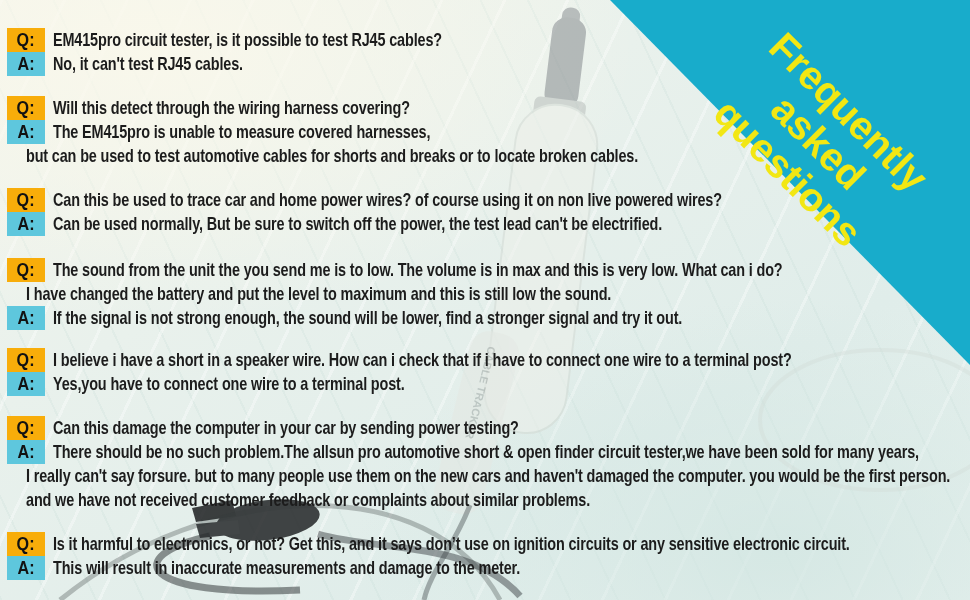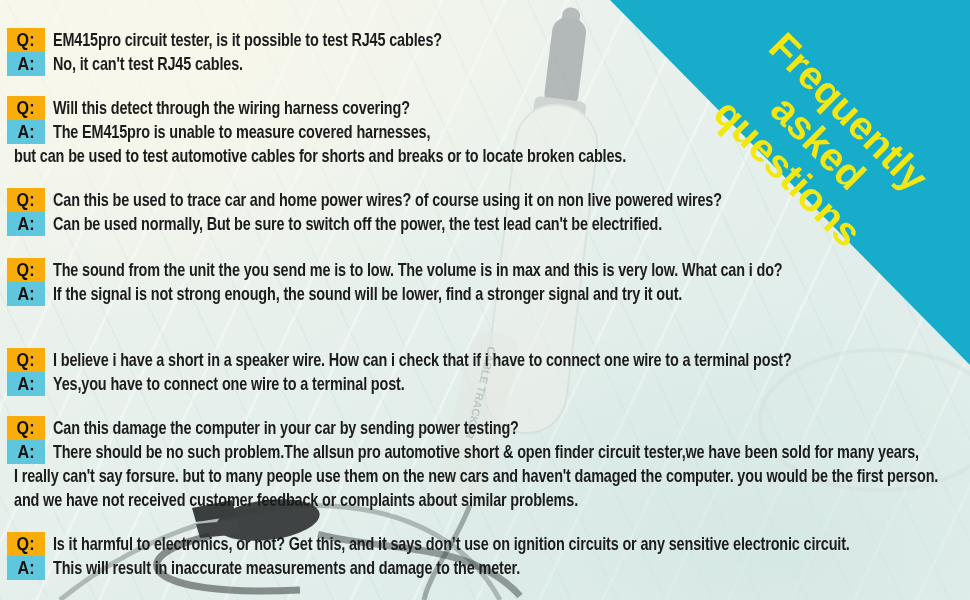--- a/index.html
+++ b/index.html
@@ -12,21 +12,21 @@
       radial-gradient(900px 500px at 15% 8%, rgba(250,248,235,0.9), rgba(250,248,235,0) 55%),
       radial-gradient(700px 420px at 80% 92%, rgba(210,230,226,0.8), rgba(210,230,226,0) 60%),
       repeating-linear-gradient(115deg, rgba(255,255,255,0.35) 0 3px, rgba(255,255,255,0) 3px 57px),
       repeating-linear-gradient(65deg, rgba(188,214,208,0.18) 0 2px, rgba(188,214,208,0) 2px 43px),
       linear-gradient(150deg,#f3f5ec 0%, #e9f1ec 35%, #e0edea 70%, #e7f1ee 100%);
   }
   .bg-art{position:absolute;left:0;top:0;z-index:1;}
   .faq{position:absolute;left:0;top:0;width:970px;height:600px;z-index:4;}
   .block{position:absolute;left:0;right:0;}
   .line{height:24px;display:flex;align-items:center;padding-left:7px;}
-  .line.cont{padding-left:14px;}
+  .line.cont{padding-left:26px;}
   .chip{
     width:38px;height:24px;flex:0 0 38px;
     display:flex;align-items:center;justify-content:center;
     font-weight:700;font-size:19px;color:#121212;
   }
   .chip .chip-inner{display:inline-block;transform:scaleX(0.85);transform-origin:center;}
   .chip.q{background:var(--q-chip-bg,#f8ad0a);}
   .chip.a{background:var(--a-chip-bg,#5ec7dd);}
   .txt{
     margin-left:8px;
@@ -133,20 +133,23 @@
           <span class="txt">Can be used normally, But be sure to switch off the power, the test lead can't be electrified.</span>
         </div>
       </div>
       <div class="block" style="top: 258px;">
         <div class="line">
           <span class="chip q">
             <span class="chip-inner">Q:</span>
           </span>
           <span class="txt">The sound from the unit the you send me is to low. The volume is in max and this is very low. What can i do?</span>
         </div>
+        <div class="line cont">
+          <span class="txt">I have changed the battery and put the level to maximum and this is still low the sound.</span>
+        </div>
         <div class="line">
           <span class="chip a">
             <span class="chip-inner">A:</span>
           </span>
           <span class="txt">If the signal is not strong enough, the sound will be lower, find a stronger signal and try it out.</span>
         </div>
       </div>
       <div class="block" style="top: 348px;">
         <div class="line">
           <span class="chip q">

